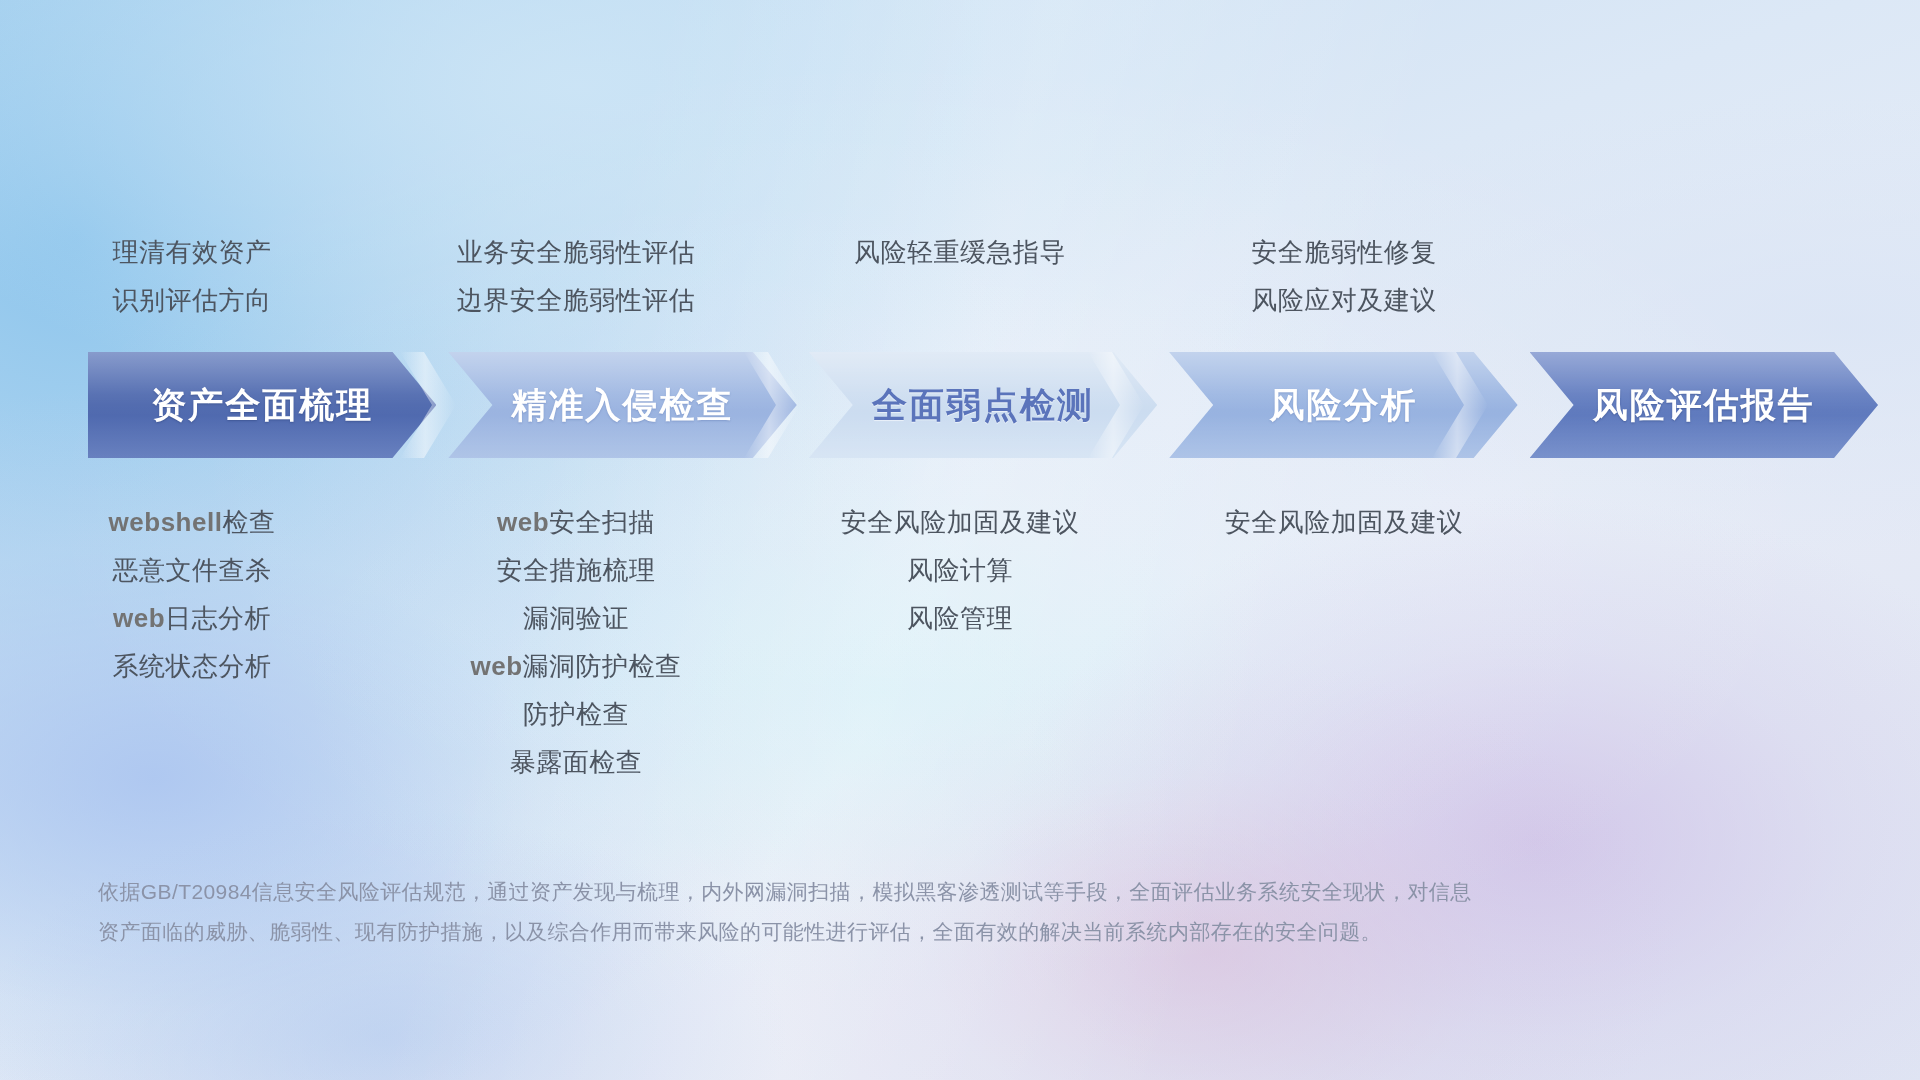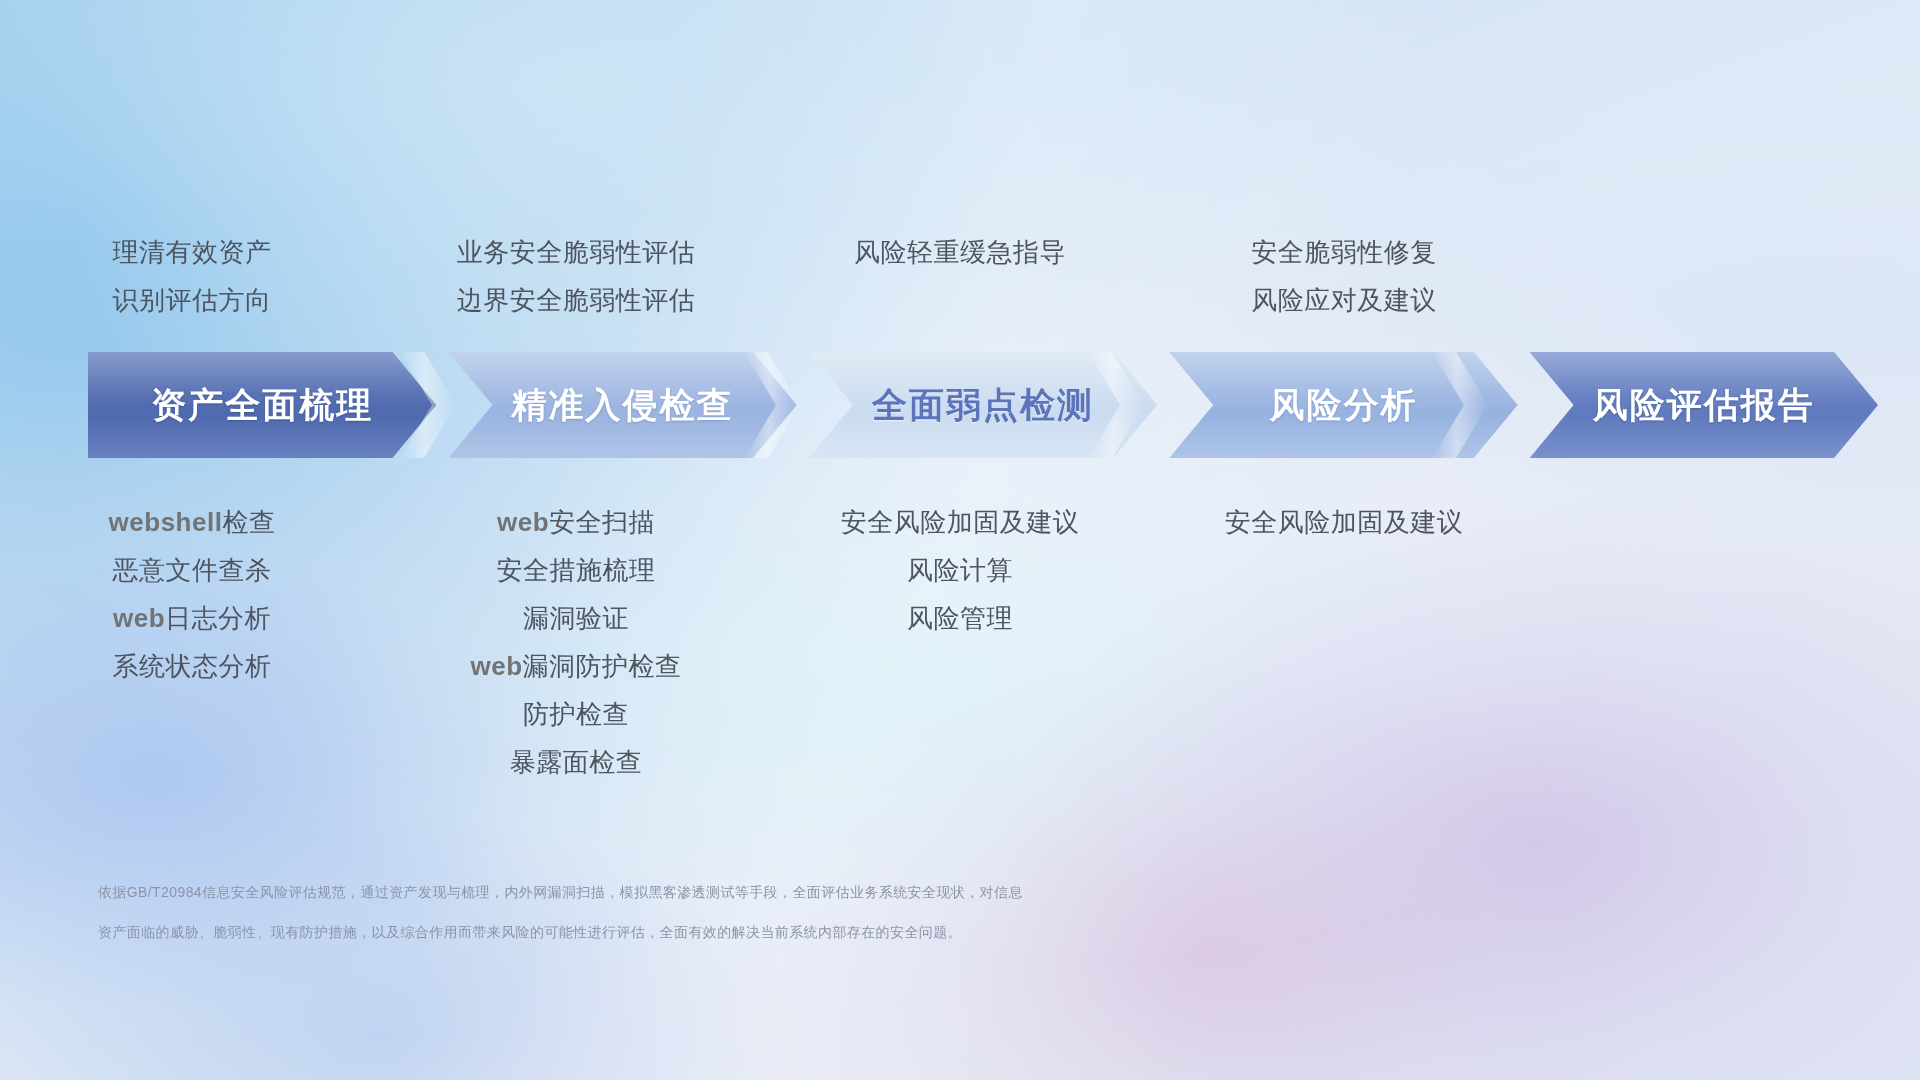--- a/index.html
+++ b/index.html
@@ -164,21 +164,21 @@
     font-weight: bold;
     color: #737373;
   }
 
   
   #footer-note {
     position: absolute;
     left: 98px;
     top: 872px;
     width: 1680px;
-    font-size: 14px;
+    font-size: 21px;
     line-height: 40px;
     color: #8b93a8;
     letter-spacing: 0.4px;
   }
   #footer-note p { margin: 0; }
 </style>
 </head>
 <body>
 
 <div id="stage">

